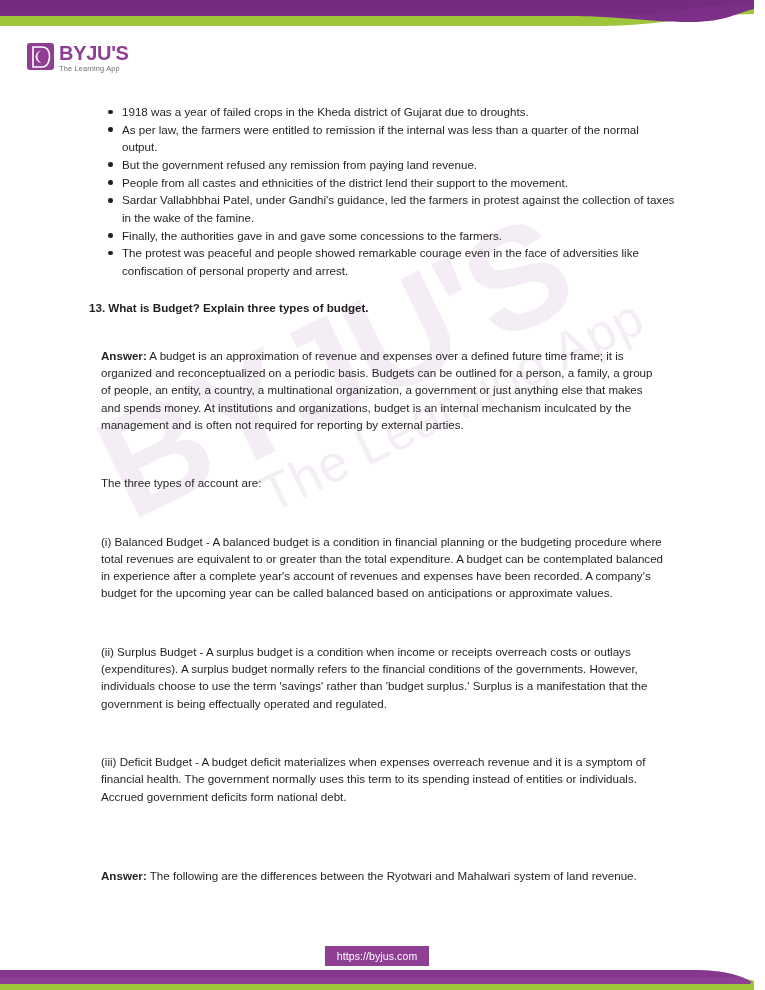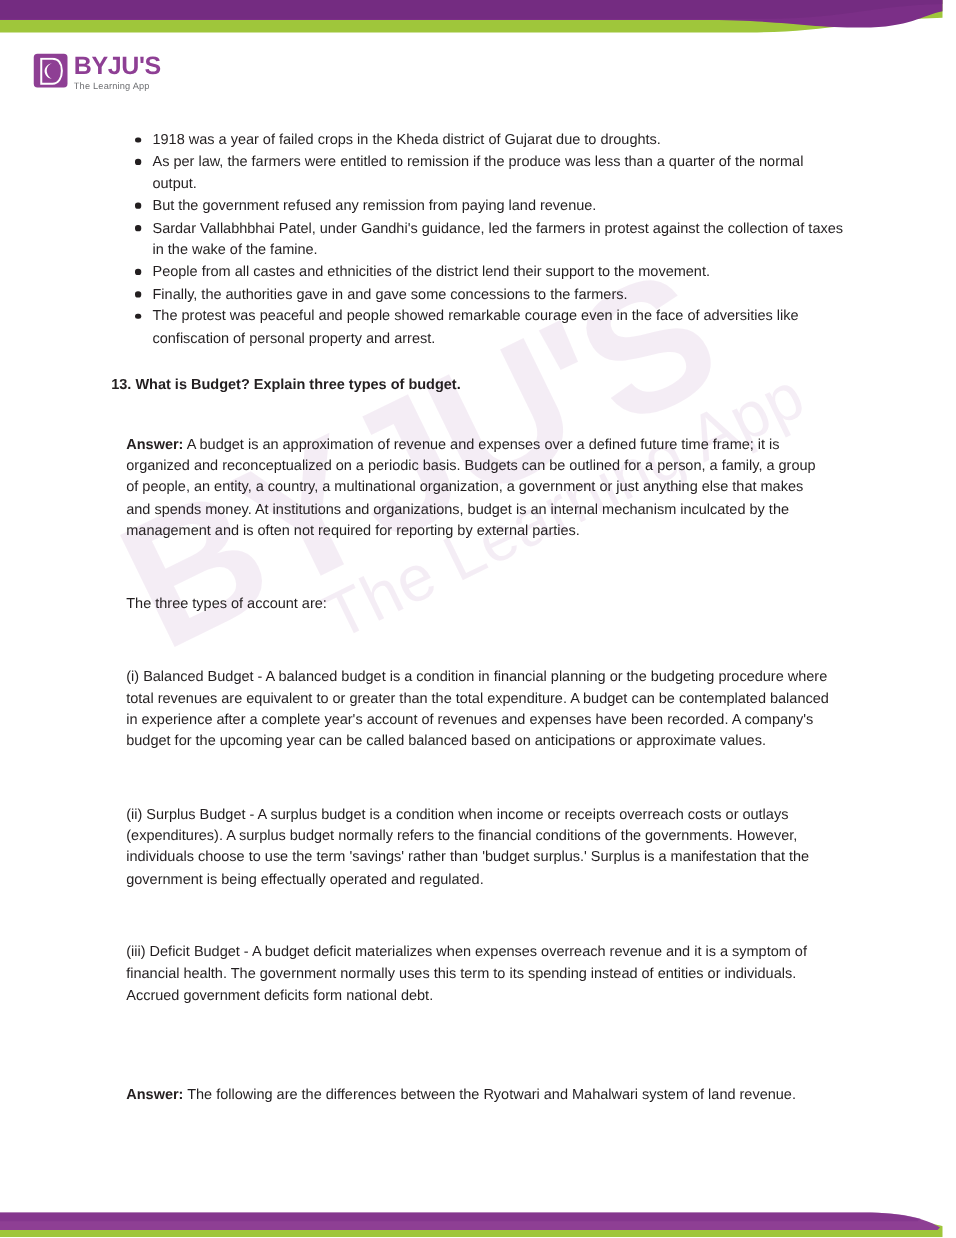--- a/index.html
+++ b/index.html
@@ -220,24 +220,24 @@
 
   <div class="watermark">
     <div class="wm-word">BYJU'S</div>
     <div class="wm-tag">The Learning App</div>
   </div>
 
   <div class="content">
 
     <ul class="bullets">
       <li>1918 was a year of failed crops in the Kheda district of Gujarat due to droughts.</li>
-      <li>As per law, the farmers were entitled to remission if the produce was less than a quarter of the normal output.</li>
+      <li>As per law, the farmers were entitled to remission if the internal was less than a quarter of the normal output.</li>
       <li>But the government refused any remission from paying land revenue.</li>
+      <li>People from all castes and ethnicities of the district lend their support to the movement.</li>
       <li>Sardar Vallabhbhai Patel, under Gandhi's guidance, led the farmers in protest against the collection of taxes in the wake of the famine.</li>
-      <li>People from all castes and ethnicities of the district lend their support to the movement.</li>
       <li>Finally, the authorities gave in and gave some concessions to the farmers.</li>
       <li>The protest was peaceful and people showed remarkable courage even in the face of adversities like confiscation of personal property and arrest.</li>
     </ul>
 
     <div class="sp-20"></div>
 
     <p class="q-head">13. What is Budget? Explain three types of budget.</p>
 
     <div class="sp-18"></div>
 
@@ -265,20 +265,23 @@
 
 
     <div class="sp-18"></div>
 
     <p class="para">
       <b>Answer:</b><span> The following are the differences between the Ryotwari and Mahalwari system of land revenue.</span>
     </p>
 
   </div>
 
+  <div class="footer-url">
+    <a href="#">https://byjus.com</a>
+  </div>
 
   <div class="footer-decor">
     <svg width="765" height="28" viewBox="0 0 765 28" xmlns="http://www.w3.org/2000/svg">
       <path d="M0,14 H700 C740,14 752,18 765,22 V28 H0 Z" fill="#9fc63b"></path>
       <path d="M0,8 H690 C726,8 742,14 752,20 L750,22 H0 Z" fill="#8e3f94"></path>
       <path d="M0,8 H690 C712,8 726,10 736,13 L734,15 H0 Z" fill="#7b2f87" opacity="0.5"></path>
     </svg>
   </div>
 
 </div>

